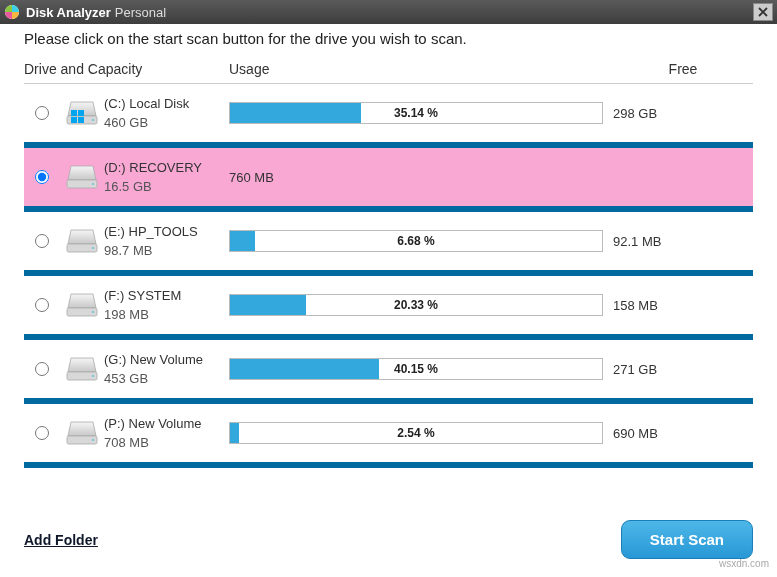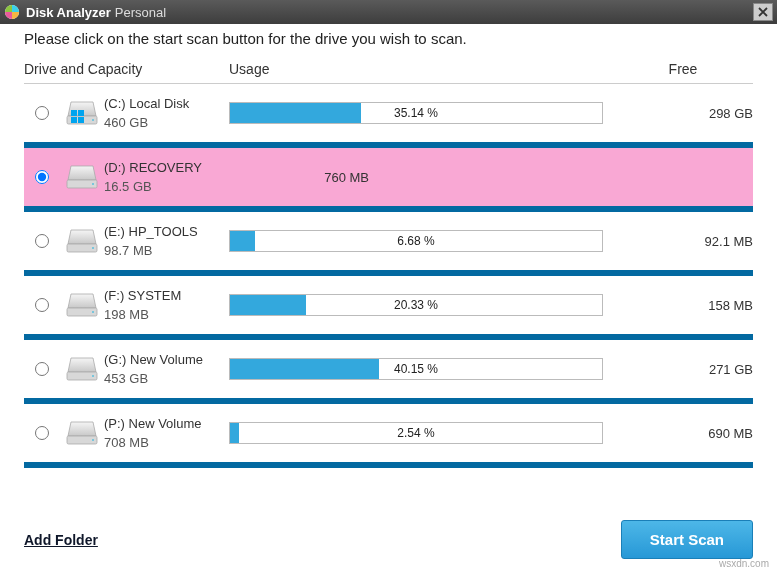--- a/index.html
+++ b/index.html
@@ -20,25 +20,25 @@
     .radio-cell { width: 36px; display: flex; justify-content: center; }
     input[type="radio"] { width: 14px; height: 14px; cursor: pointer; }
     .icon-cell { width: 44px; display: flex; justify-content: center; }
     .drive-icon { width: 34px; height: 30px; }
     .info-cell { width: 125px; font-size: 13px; color: #333; line-height: 1.5; }
     .drive-name { display: block; }
     .drive-cap { display: block; color: #555; }
     .usage-cell { flex: 1; padding: 0 10px 0 0; }
     .progress-outer { height: 22px; border: 1px solid #bbb; background: #fff; position: relative; }
     .progress-inner { height: 100%; background: #33a8dd; }
-    .progress-label { position: absolute; top: 0; left: 0; right: 0; bottom: 0; display: flex; align-items: center; justify-content: center; font-size: 12px; font-weight: 400; color: #222; }
-    .free-cell { width: 140px; text-align: right; font-size: 13px; color: #333; }
+    .progress-label { position: absolute; top: 0; left: 0; right: 0; bottom: 0; display: flex; align-items: center; justify-content: center; font-size: 12px; font-weight: 700; color: #222; }
+    .free-cell { width: 140px; text-align: left; font-size: 13px; color: #333; }
     .footer { position: absolute; bottom: 18px; left: 24px; right: 24px; display: flex; align-items: center; justify-content: space-between; }
     .add-folder { color: #0f172a; font-weight: 700; font-size: 14px; text-decoration: underline; cursor: pointer; }
-    .start-scan { background: linear-gradient(to bottom, #4db7e8, #2798d6); border: 1px solid #1a7fb8; color: #fff; font-weight: 700; font-size: 15px; padding: 10px 28px; border-radius: 3px; cursor: pointer; }
+    .start-scan { background: linear-gradient(to bottom, #4db7e8, #2798d6); border: 1px solid #1a7fb8; color: #fff; font-weight: 700; font-size: 15px; padding: 10px 28px; border-radius: 9px; cursor: pointer; }
     .watermark { position: absolute; bottom: 8px; right: 8px; font-size: 10px; color: #aaa; }
   </style>
 </head>
 <body>
 
 <div class="titlebar">
   <svg class="titlebar-logo" viewBox="0 0 16 16">
     <circle cx="8" cy="8" r="7" fill="#fff"></circle>
     <path d="M8 1 A7 7 0 0 1 15 8 L8 8 Z" fill="#3bd1e8"></path>
     <path d="M15 8 A7 7 0 0 1 8 15 L8 8 Z" fill="#f5b642"></path>

